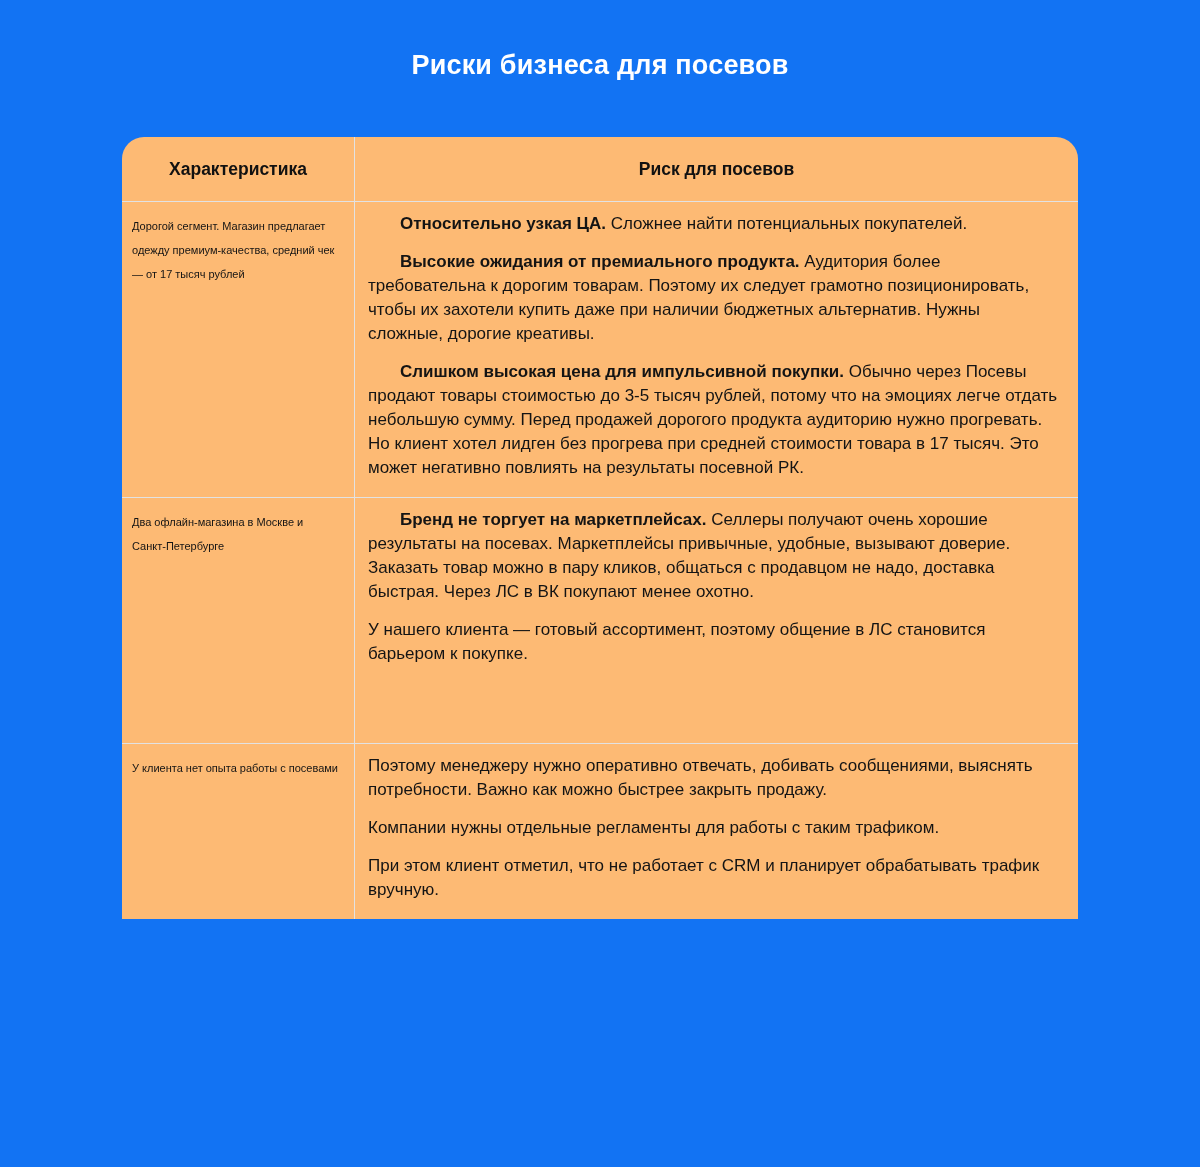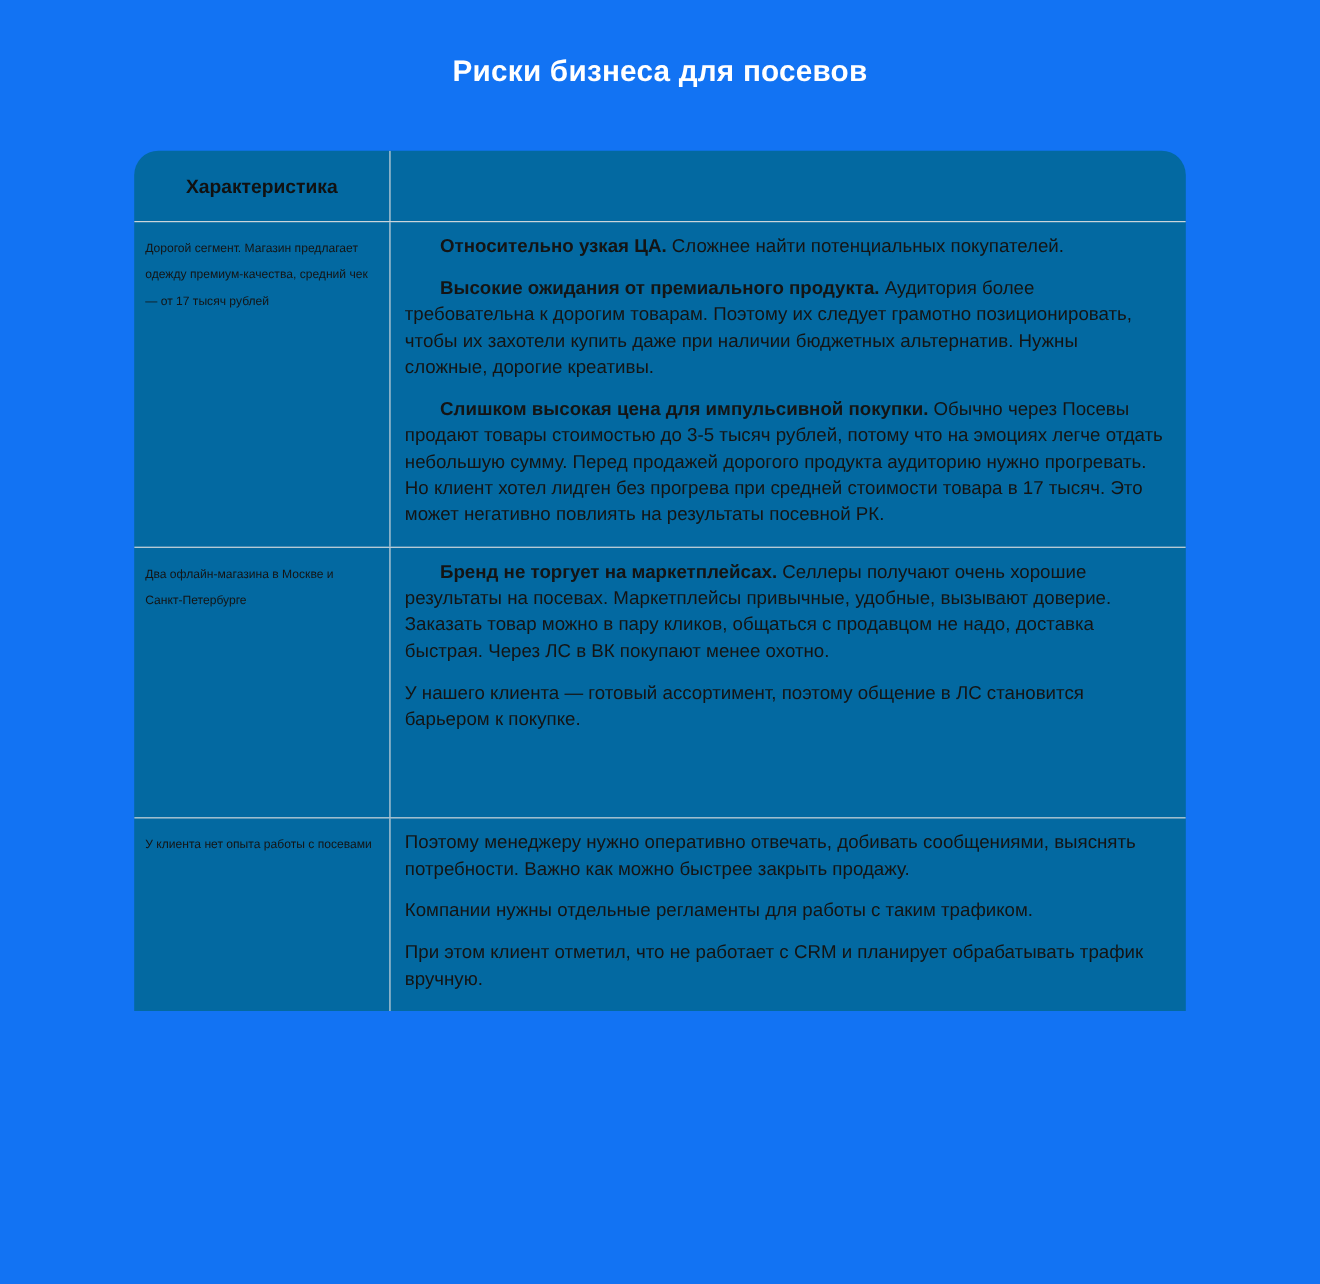--- a/index.html
+++ b/index.html
@@ -17,21 +17,21 @@
     padding-top: 50px;
     text-align: center;
     color: #ffffff;
     font-size: 27px;
     font-weight: 700;
     letter-spacing: 0.2px;
   }
 
   .card {
     margin: 56px 122px 0 122px;
-    background: #0369a1;
+    background: #fdba74;
     border-radius: 22px;
     overflow: hidden;
   }
 
   .row { display: flex; }
   .body-row { border-top: 1px solid #E2E2E2; }
 
   .cell { box-sizing: border-box; }
   .col1 {
     width: 233px;
@@ -103,20 +103,21 @@
 <body>
 
 <div class="page">
 
   <h1 class="title">Риски бизнеса для посевов</h1>
 
   <div class="card">
 
     <div class="row thead">
       <div class="cell col1 th">Характеристика</div>
+      <div class="cell col2 th">Риск для посевов</div>
     </div>
 
     <div class="row body-row r1">
       <div class="cell col1 char-cell">Дорогой сегмент. Магазин предлагает одежду премиум-качества, средний чек — от 17 тысяч рублей</div>
       <div class="cell col2 risk-cell">
         <p><strong>Относительно узкая ЦА.</strong><span> Сложнее найти потенциальных покупателей.</span></p>
         <p><strong>Высокие ожидания от премиального продукта.</strong><span> Аудитория более требовательна к дорогим товарам. Поэтому их следует грамотно позиционировать, чтобы их захотели купить даже при наличии бюджетных альтернатив. Нужны сложные, дорогие креативы.</span></p>
         <p><strong>Слишком высокая цена для импульсивной покупки.</strong><span> Обычно через Посевы продают товары стоимостью до 3-5 тысяч рублей, потому что на эмоциях легче отдать небольшую сумму. Перед продажей дорогого продукта аудиторию нужно прогревать. Но клиент хотел лидген без прогрева при средней стоимости товара в 17 тысяч. Это может негативно повлиять на результаты посевной РК.</span></p>
       </div>
     </div>

